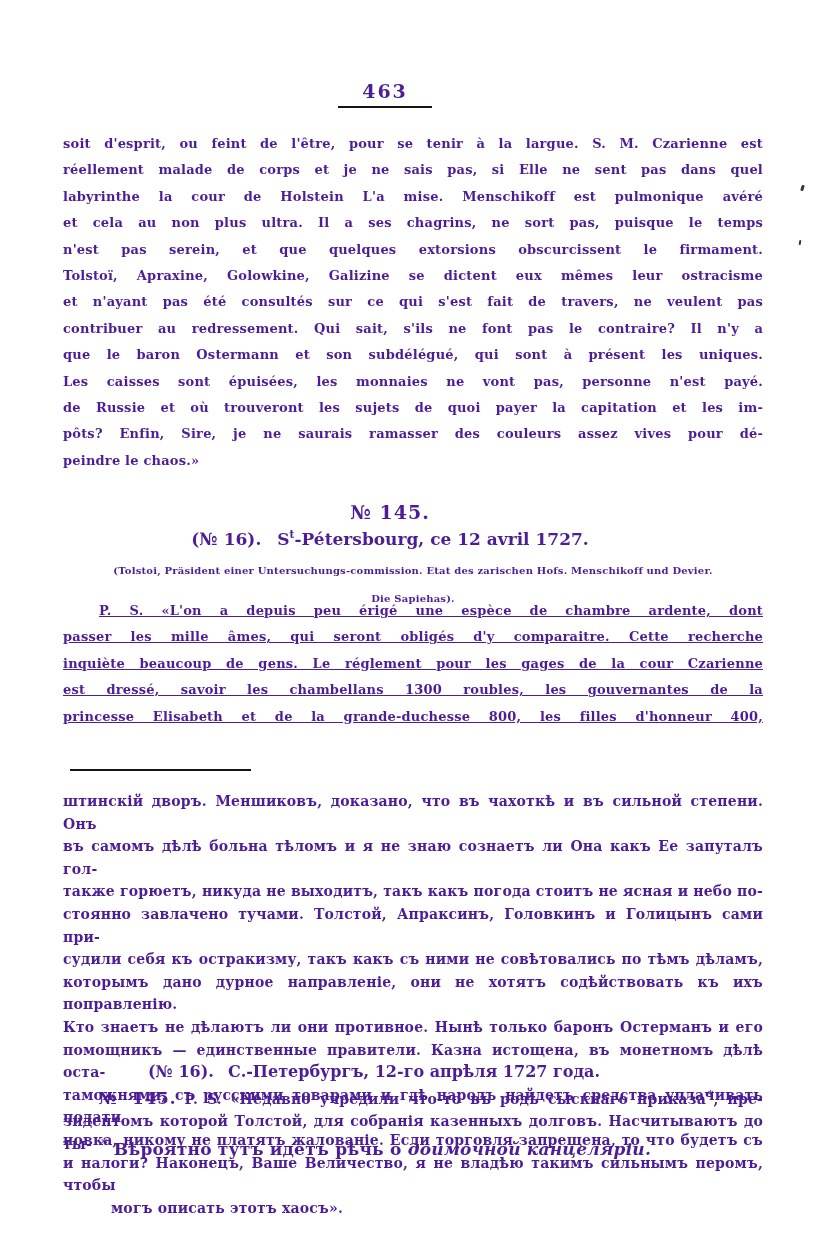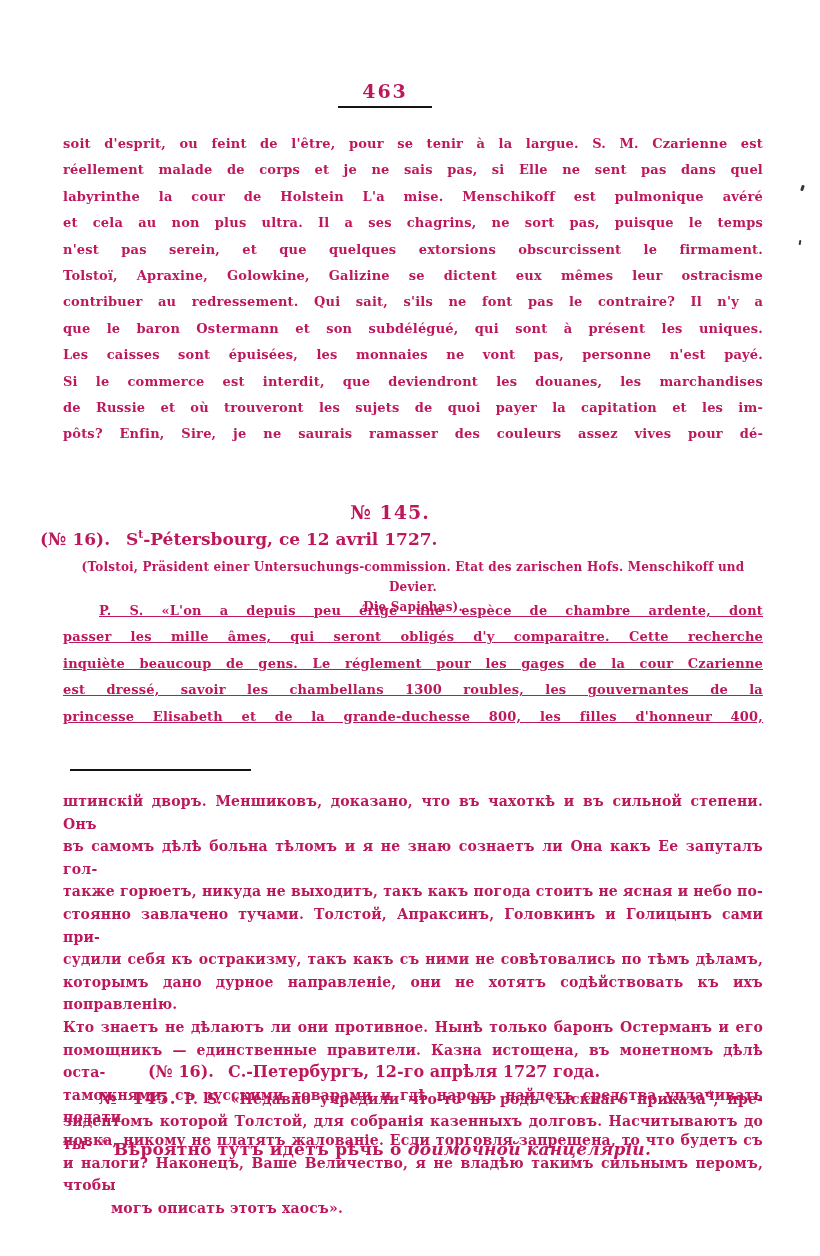--- a/index.html
+++ b/index.html
@@ -1,20 +1,20 @@
 <!DOCTYPE html>
 <html><head>
 <meta charset="utf-8">
 <style>
   html,body{margin:0;padding:0;background:#e8e8e8;}
   .page{
     position:relative;
     width:820px;height:1256px;
     background:#ffffff;
-    color:#be185d;
+    color:#4c1d95;
     font-family:"DejaVu Serif","DejaVu Sans",serif;
     font-weight:700;
     overflow:hidden;
   }
   
   .pagehead{position:absolute;top:80px;left:25px;width:720px;text-align:center;}
   .pagenum{font-size:19px;letter-spacing:2px;}
   .pagenum-rule{width:94px;height:2px;background:#17130e;margin:4px auto 0 auto;}
 
   
@@ -26,25 +26,25 @@
     line-height:26.4px;
     text-align:justify;
     text-align-last:justify;
     letter-spacing:.2px;
   }
   .line.end{text-align-last:left;}
   .indent{text-indent:36px;}
 
   
   .hnum{position:absolute;top:501px;left:40px;width:700px;text-align:center;font-size:19px;letter-spacing:1px;}
-  .dateline{position:absolute;top:528px;left:40px;width:700px;text-align:left;font-size:17px;}
+  .dateline{position:absolute;top:528px;left:40px;width:700px;text-align:center;font-size:17px;}
   .dl-ref{margin-right:16px;}
   .sup{vertical-align:super;font-size:0.62em;}
 
-  .gnote{position:absolute;top:557px;left:63px;width:700px;text-align:center;font-size:12px;line-height:20px;letter-spacing:.2px;}
+  .gnote{position:absolute;top:557px;left:63px;width:700px;text-align:center;font-size:10px;line-height:28px;letter-spacing:.2px;}
 
   
   .foot-rule{position:absolute;top:769px;left:70px;width:181px;height:2px;background:#17130e;}
 
   
   .rus{top:790px;}
   .rline{
     font-size:14px;
     line-height:22.6px;
     text-align:justify;
@@ -77,26 +77,27 @@
     <div class="pagenum-rule"></div>
   </header>
 
   <section class="para p1">
     <div class="line">soit d'esprit, ou feint de l'être, pour se tenir à la largue. S. M. Czarienne est</div>
     <div class="line">réellement malade de corps et je ne sais pas, si Elle ne sent pas dans quel</div>
     <div class="line">labyrinthe la cour de Holstein L'a mise. Menschikoff est pulmonique avéré</div>
     <div class="line">et cela au non plus ultra. Il a ses chagrins, ne sort pas, puisque le temps</div>
     <div class="line">n'est pas serein, et que quelques extorsions obscurcissent le firmament.</div>
     <div class="line">Tolstoï, Apraxine, Golowkine, Galizine se dictent eux mêmes leur ostracisme</div>
+    <div class="line">et n'ayant pas été consultés sur ce qui s'est fait de travers, ne veulent pas</div>
     <div class="line">contribuer au redressement. Qui sait, s'ils ne font pas le contraire? Il n'y a</div>
     <div class="line">que le baron Ostermann et son subdélégué, qui sont à présent les uniques.</div>
     <div class="line">Les caisses sont épuisées, les monnaies ne vont pas, personne n'est payé.</div>
-    <div class="line">Si le commerce est interdit, que deviendront les douanes, les marchandises</div>
     <div class="line">de Russie et où trouveront les sujets de quoi payer la capitation et les im-</div>
     <div class="line">pôts? Enfin, Sire, je ne saurais ramasser des couleurs assez vives pour dé-</div>
+    <div class="line end">peindre le chaos.»</div>
   </section>
 
   <div class="hnum">№ 145.</div>
 
   <div class="dateline">
     <span class="dl-ref">(№ 16).</span><span>S</span><span class="sup">t</span><span>-Pétersbourg, ce 12 avril 1727.</span>
   </div>
 
   <div class="gnote">
     <div>(Tolstoi, Präsident einer Untersuchungs-commission. Etat des zarischen Hofs. Menschikoff und Devier.</div>

